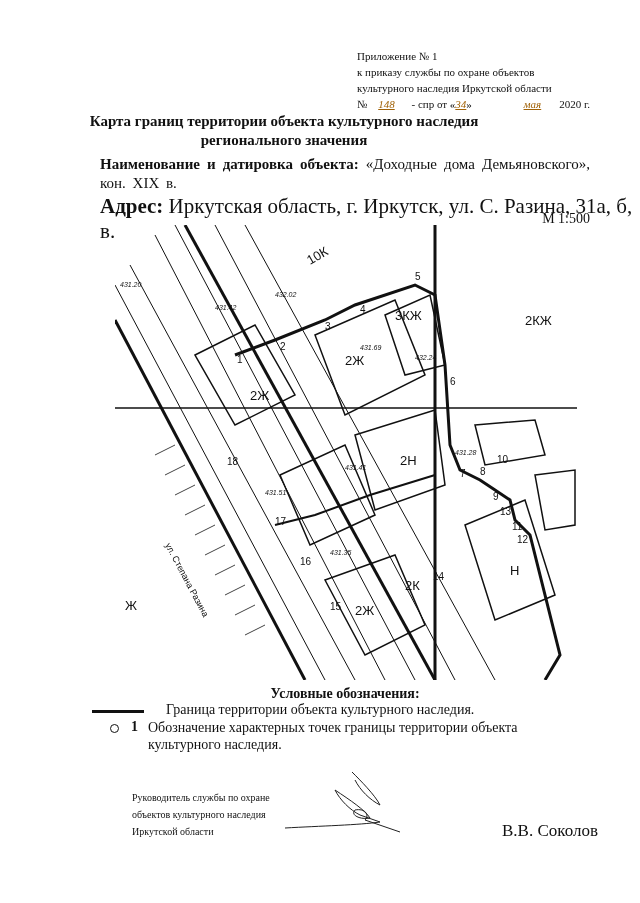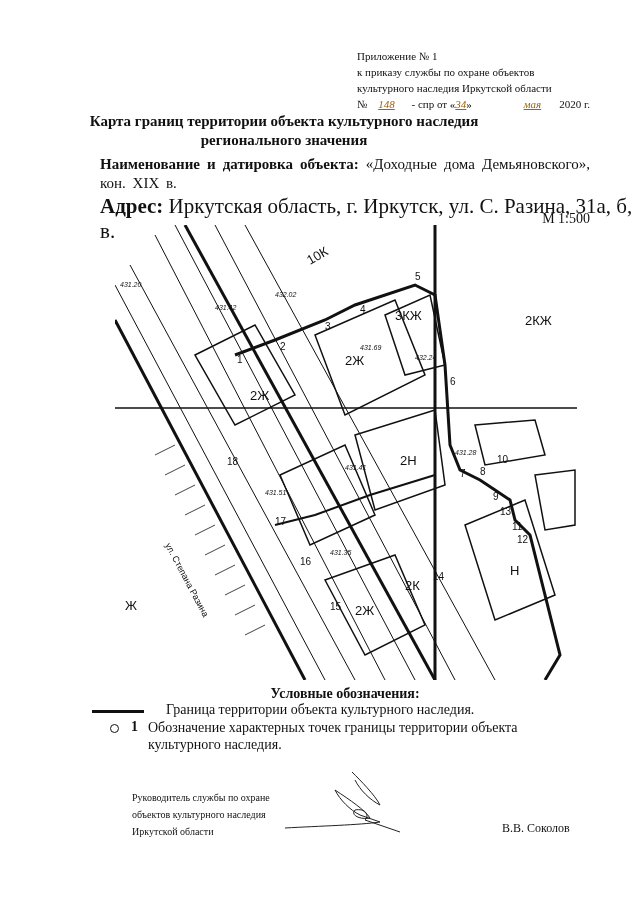--- a/index.html
+++ b/index.html
@@ -14,21 +14,21 @@
   .addr { left:100px; top:194px; font-size:21px; }
   .scale { right:50px; top:211px; font-size:14px;margin-left:35px; }
   .map { left:115px; top:225px; width:462px; height:455px; overflow:hidden; background:#fff; }
   .legend-title { left:0; width:640px; top:686px; text-align:center; font-weight:bold; font-size:14px; padding-left:50px; box-sizing:border-box; }
   .legend-line-sym { left:92px; top:710px; width:52px; height:3px; background:#111; }
   .legend-text1 { left:166px; top:702px; font-size:14px; }
   .legend-circle { left:110px; top:724px; width:7px; height:7px; border:1.5px solid #111; border-radius:50%; }
   .legend-num { left:131px; top:719px; font-size:14px; font-weight:bold; }
   .legend-text2 { left:148px; top:719px; width:420px; font-size:14px; line-height:17px; }
   .sig-block { left:116px; top:789px; font-size:10px; line-height:17px;margin-left:16px; }
-  .signer { left:502px; top:821px; font-size:12px; }
+  .signer { left:502px; top:821px; font-size:17px; }
   .sig { left:280px; top:770px; width:140px; height:70px; }
   .map text { font-family:"Liberation Sans", sans-serif; }
 </style>
 </head>
 <body>
 
 <div class="abs appendix">
   <div>Приложение № 1</div>
   <div>к приказу службы по охране объектов</div>
   <div>культурного наследия Иркутской области</div>

